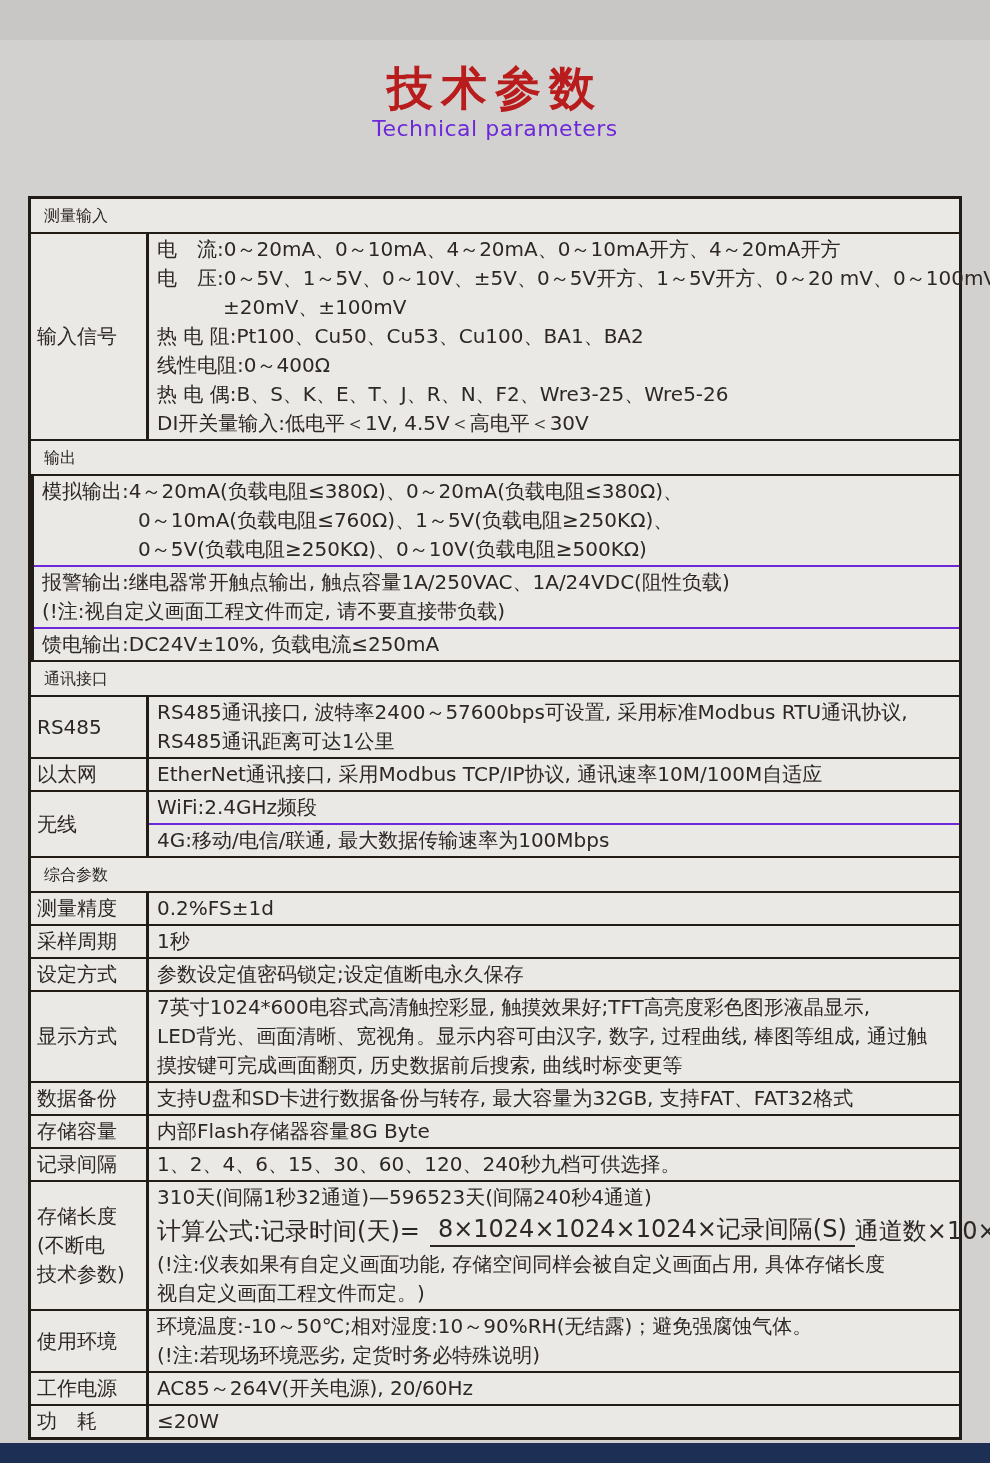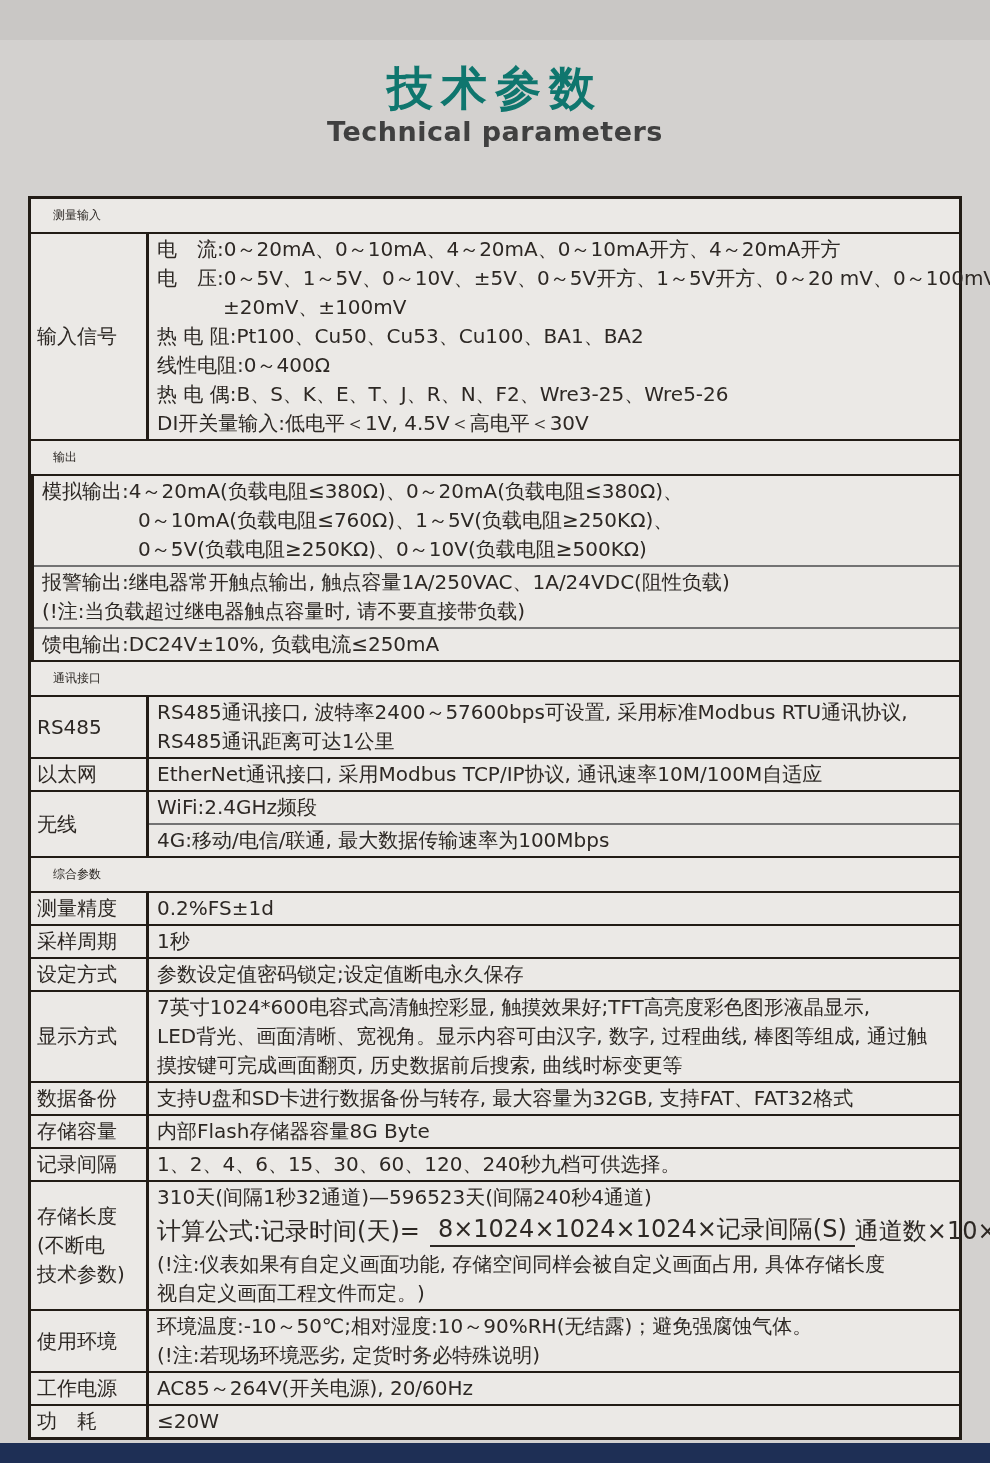--- a/index.html
+++ b/index.html
@@ -11,52 +11,52 @@
     color: #2d2824;
     overflow: hidden;
   }
   .top-band {
     position: absolute; top: 0; left: 0;
     width: 990px; height: 40px;
     background: #c9c7c5;
   }
   .header { position: absolute; top: 58px; left: 0; width: 990px; text-align: center; }
   .title {
-    font-size: 46px; font-weight: bold; color: #0f766e;
+    font-size: 46px; font-weight: bold; color: #b91c1c;
     letter-spacing: 8px;
   }
   .subtitle {
-    font-size: 27px; color: #404040; margin-top: -4px; letter-spacing: 0.5px;
-    font-weight: bold;
+    font-size: 22px; color: #6d28d9; margin-top: -4px; letter-spacing: 0.5px;
+    font-weight: normal;
   }
   .spec-table {
     position: absolute; left: 28px; top: 196px; width: 934px;
     background: #ebe9e6;
     border: 3px solid #221c16;
   }
   .spec-table > * + * { border-top: 2px solid #221c16; }
   .section-row {
     display: flex; align-items: center;
-    padding: 2px 22px;
-    font-size: 12px; line-height: 29px;
+    padding: 2px 13px;
+    font-size: 16px; line-height: 29px;
   }
   .row { display: flex; align-items: center; }
   .label-cell {
     flex: 0 0 115px; width: 115px;
     padding: 1px 2px 1px 6px;
     font-size: 20px;
   }
   .label-line { line-height: 29px; white-space: nowrap; }
   .content-col {
     flex: 1 1 auto;
     border-left: 3px solid #221c16;
     display: flex; flex-direction: column;
   }
   .cell { padding: 1px 8px; }
-  .cell + .cell { border-top: 2px solid #737373; }
+  .cell + .cell { border-top: 2px solid #6d28d9; }
   .line { font-size: 20px; line-height: 29px; white-space: nowrap; }
   .note-first { margin-top: 3px; }
   .formula {
     display: flex; align-items: center;
     font-size: 24px; line-height: 29px;
     margin: 3px 0 2px 0;
   }
   .formula-prefix { white-space: nowrap; }
   .fraction {
     display: inline-flex; flex-direction: row; align-items: center;
@@ -105,21 +105,21 @@
     </div>
     <div class="row">
       <div class="content-col">
         <div class="cell">
           <div class="line">模拟输出:4～20mA(负载电阻≤380Ω)、0～20mA(负载电阻≤380Ω)、</div>
           <div class="line" style="padding-left: 96px;">0～10mA(负载电阻≤760Ω)、1～5V(负载电阻≥250KΩ)、</div>
           <div class="line" style="padding-left: 96px;">0～5V(负载电阻≥250KΩ)、0～10V(负载电阻≥500KΩ)</div>
         </div>
         <div class="cell">
           <div class="line">报警输出:继电器常开触点输出, 触点容量1A/250VAC、1A/24VDC(阻性负载)</div>
-          <div class="line">(!注:当负载超过继电器触点容量时, 请不要直接带负载)</div>
+          <div class="line">(!注:视自定义画面工程文件而定, 请不要直接带负载)</div>
         </div>
         <div class="cell">
           <div class="line">馈电输出:DC24V±10%, 负载电流≤250mA</div>
         </div>
       </div>
     </div>
     <div class="section-row">
       <span class="section-label">通讯接口</span>
     </div>
     <div class="row">

